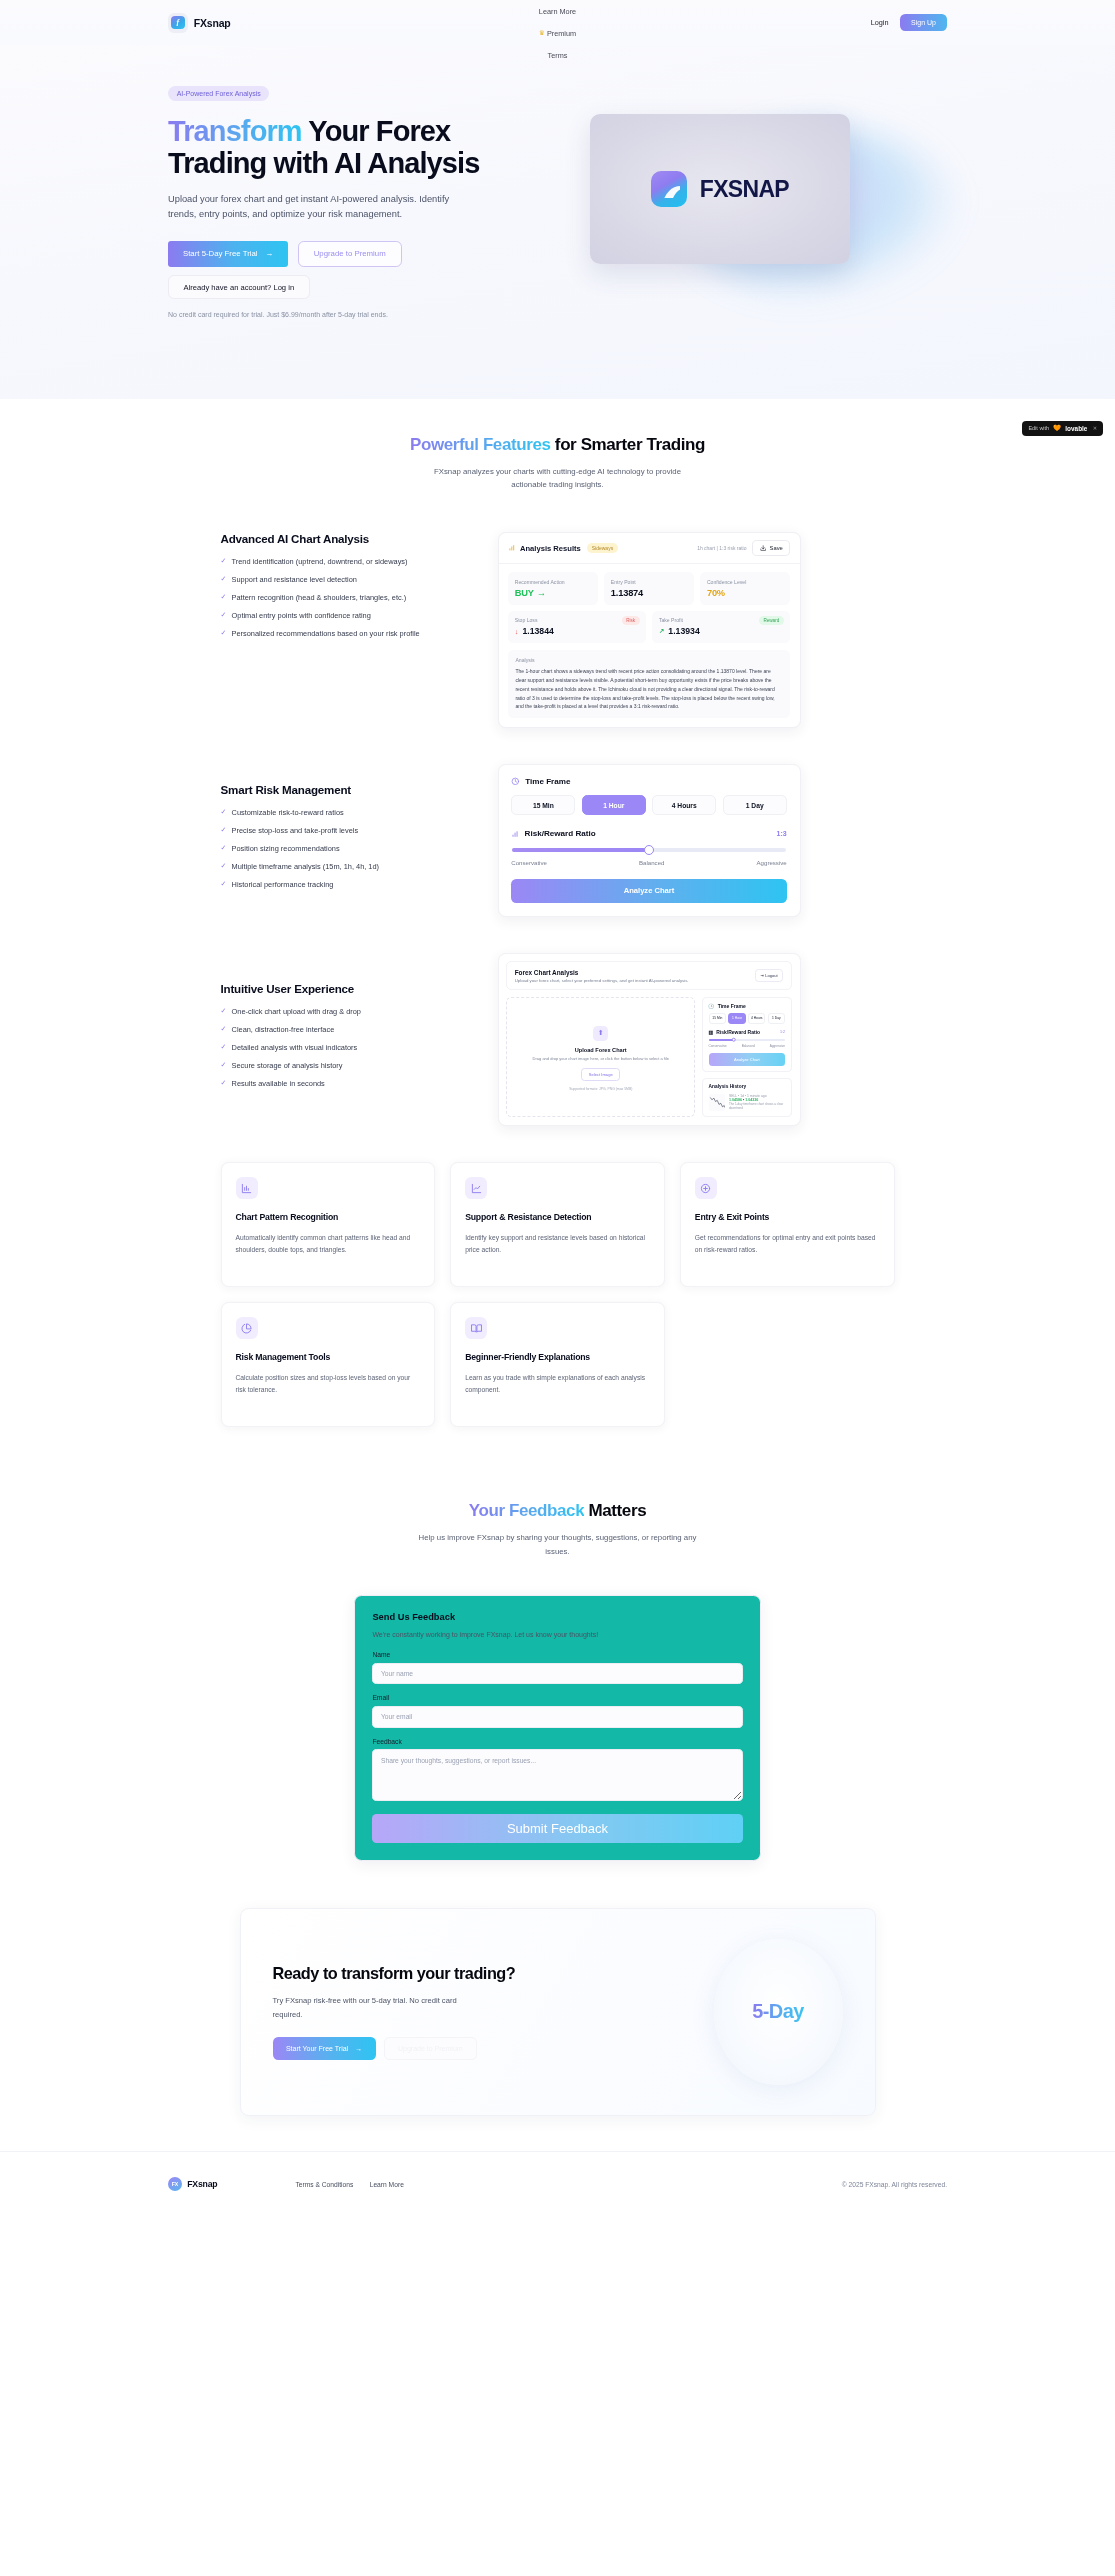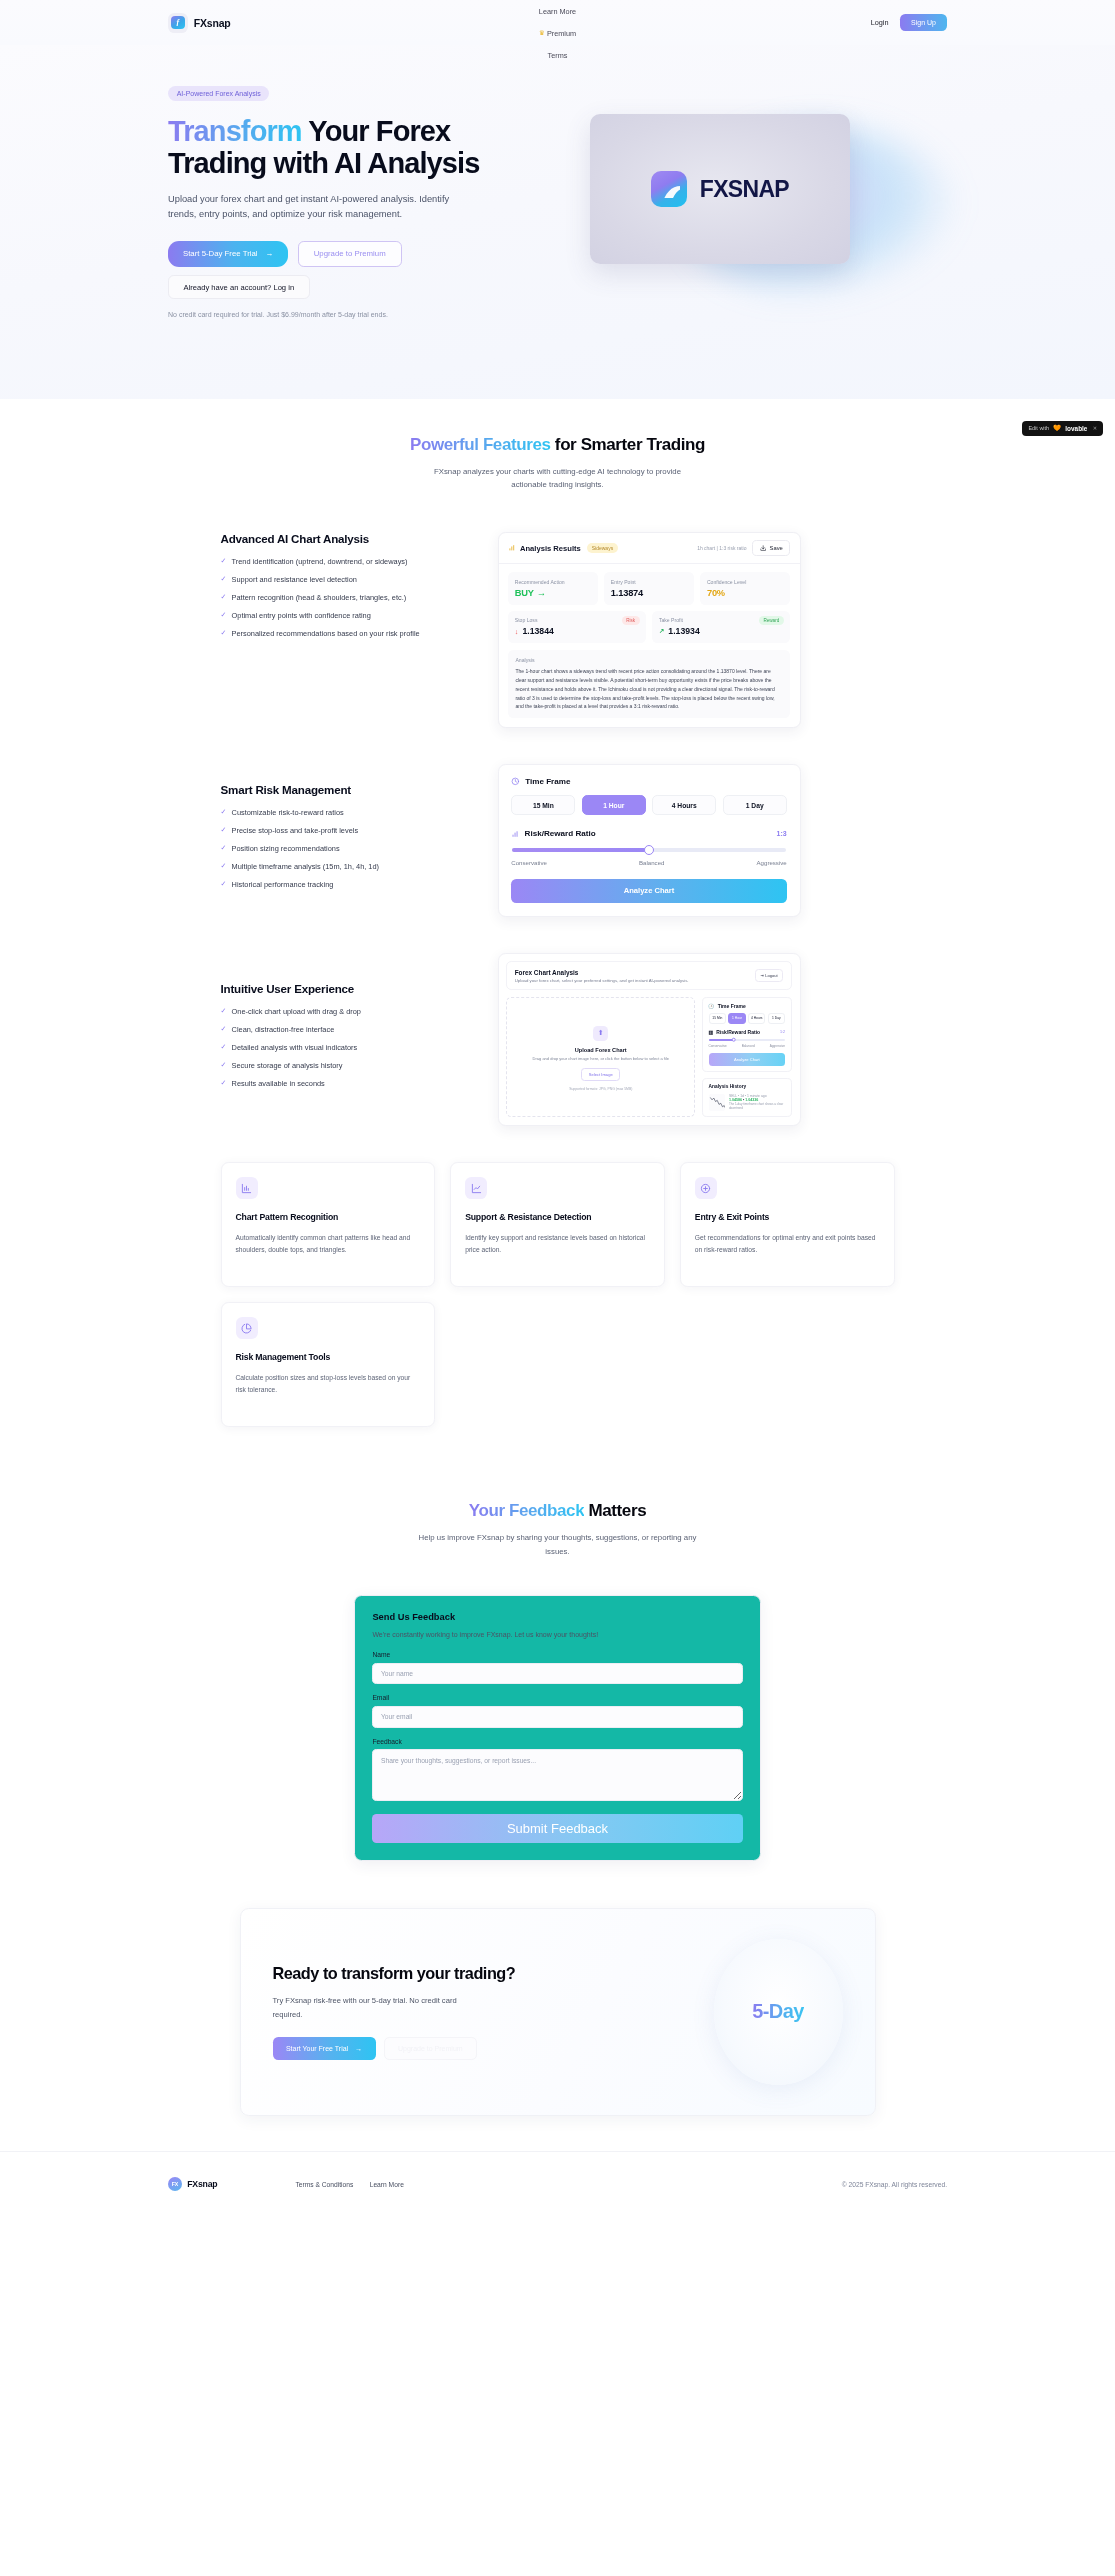--- a/index.html
+++ b/index.html
@@ -85,21 +85,21 @@
     -webkit-background-clip: text; background-clip: text;
     -webkit-text-fill-color: transparent; color: transparent;
   }
   .hero-sub {
     font-size: 9.3px; line-height: 1.62; color: #4b5368; max-width: 311px;
     margin-bottom: 19px;
   }
   .hero-btns { display: flex; gap: 9.3px; margin-bottom: 8.1px;}
   .btn-primary {
     background: linear-gradient(90deg,#8b7bf0 0%, #4cb3ef 55%, #2ec4f2 100%);
-    color: #fff; border: none; border-radius: 11px;
+    color: #fff; border: none; border-radius: 3px;
     font-size: 7.8px; padding: 7.6px 15px; cursor: pointer;
     display:flex; align-items:center; gap: 8.1px;
   }
   .btn-outline {
     background: #fdfdff; border: 0.6px solid #cfc4f4; color: #9a8ff0;
     border-radius: 5.8px; font-size: 7.8px; padding: 7.6px 15px; cursor:pointer;
   }
   .btn-ghost {
     background: #fbfbfd; border: 0.6px solid #ececf2; color: #101224;
     border-radius: 5.8px; font-size: 7.6px; padding: 6.4px 14.5px; cursor: pointer;
@@ -758,20 +758,30 @@
           <div class="f-card-ic">
             <svg width="11" height="11" viewBox="0 0 24 24" fill="none" stroke="#8b7bf0" stroke-width="2" stroke-linecap="round" stroke-linejoin="round">
               <path d="M21.2 15.9A10 10 0 1 1 8.1 2.8"></path>
                 <path d="M22 12A10 10 0 0 0 12 2v10z"></path>
             </svg>
           </div>
           <div class="f-card-h">Risk Management Tools</div>
           <div class="f-card-p">Calculate position sizes and stop-loss levels based on your risk tolerance.</div>
         </div>
 
+        <div class="f-card">
+          <div class="f-card-ic">
+            <svg width="11" height="11" viewBox="0 0 24 24" fill="none" stroke="#8b7bf0" stroke-width="2" stroke-linecap="round" stroke-linejoin="round">
+              <path d="M2 4h6a3 3 0 0 1 3 3v13a2.5 2.5 0 0 0-2.5-2H2z"></path>
+                <path d="M22 4h-6a3 3 0 0 0-3 3v13a2.5 2.5 0 0 1 2.5-2H22z"></path>
+            </svg>
+          </div>
+          <div class="f-card-h">Beginner-Friendly Explanations</div>
+          <div class="f-card-p">Learn as you trade with simple explanations of each analysis component.</div>
+        </div>
 
       </div>
     </div>
   </section>
 
   <section class="feedback-section">
     <h2 class="sec-heading"><span class="grad-text">Your Feedback</span><span> Matters</span></h2>
     <p class="sec-sub">Help us improve FXsnap by sharing your thoughts, suggestions, or reporting any issues.</p>
 
     <div class="fb-card">

